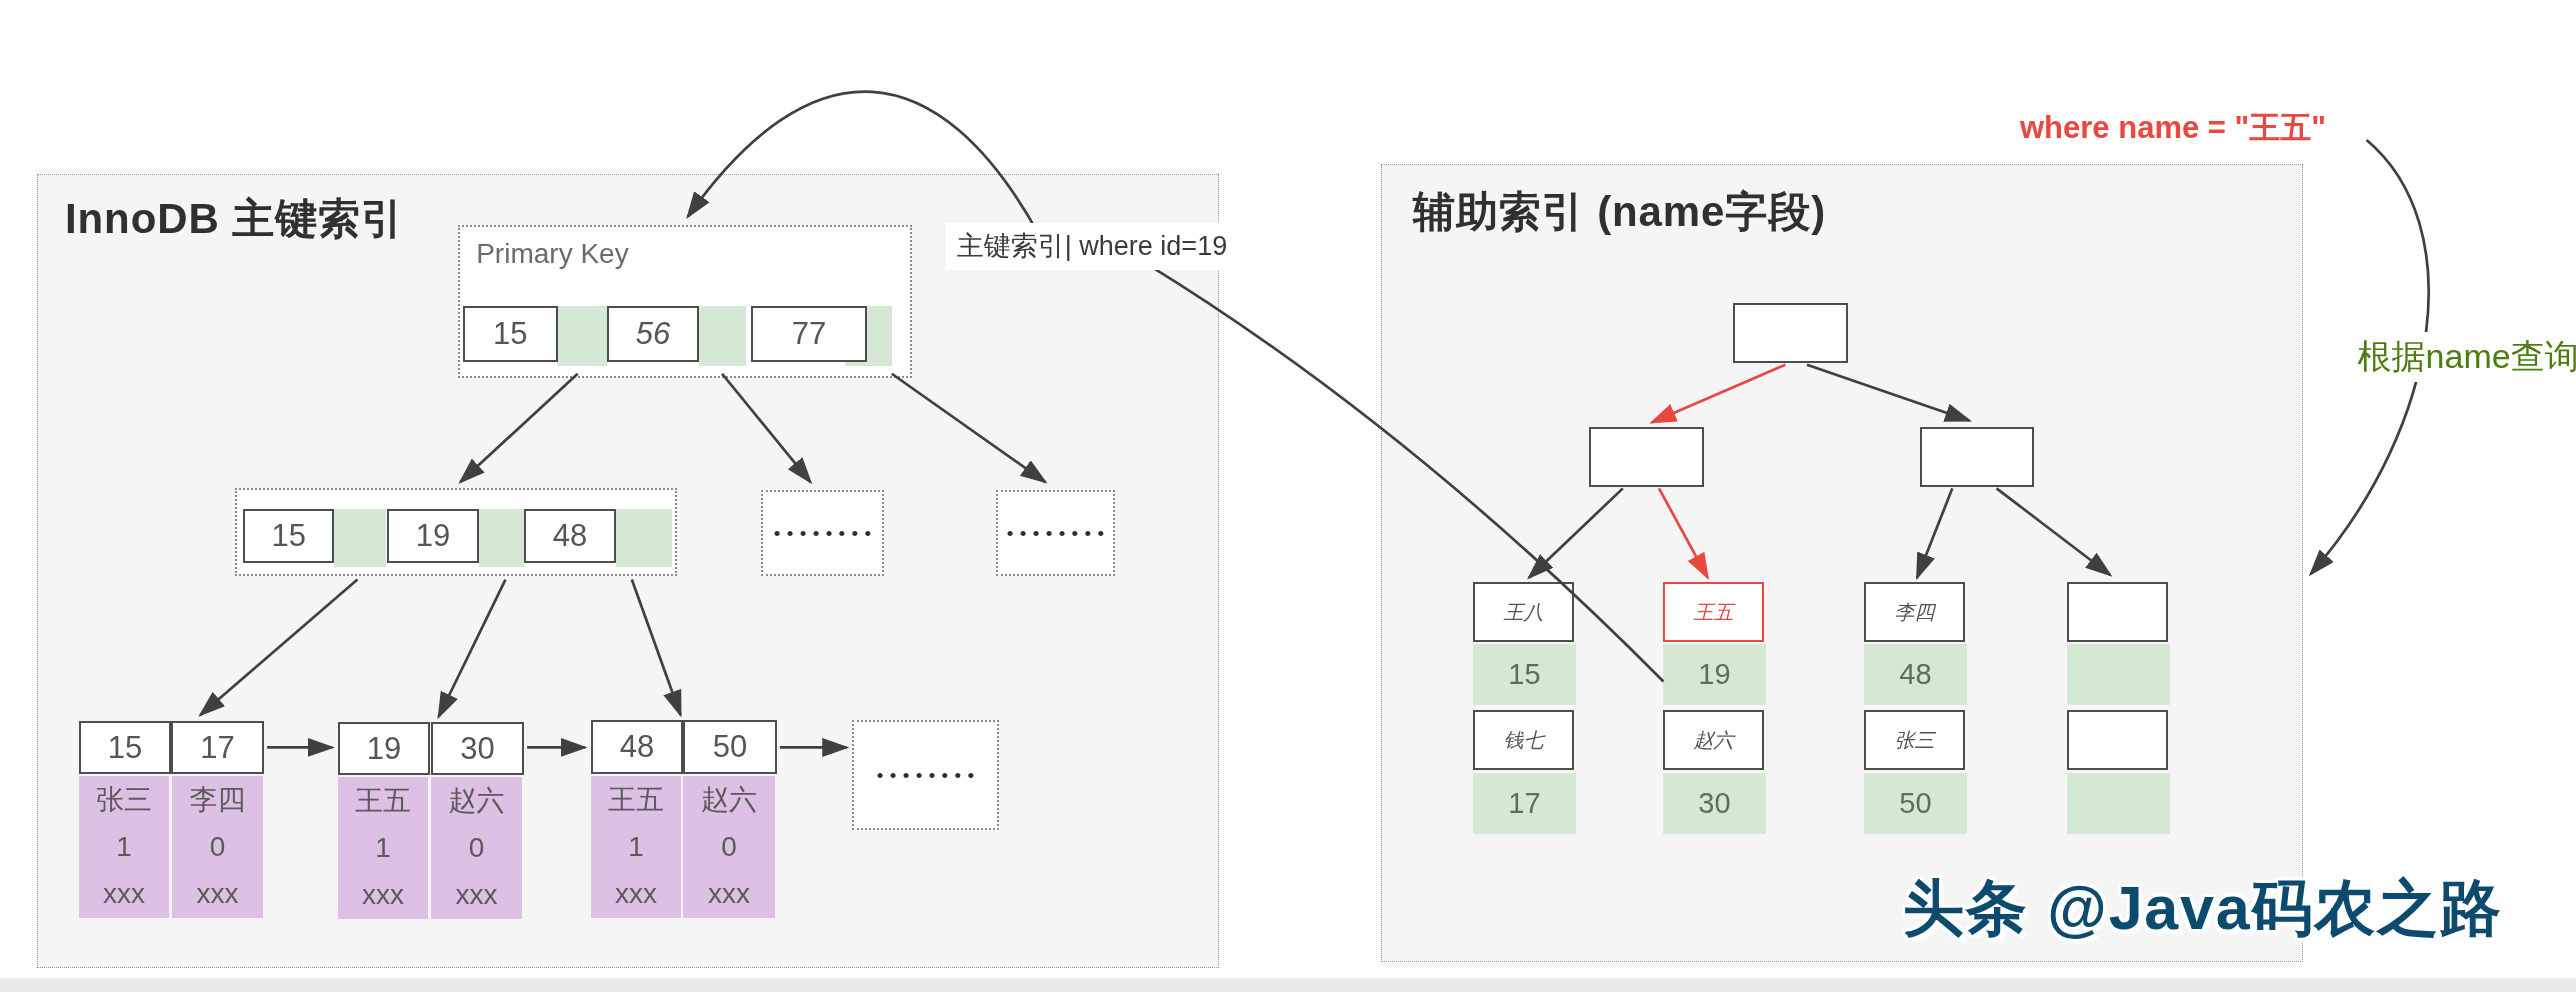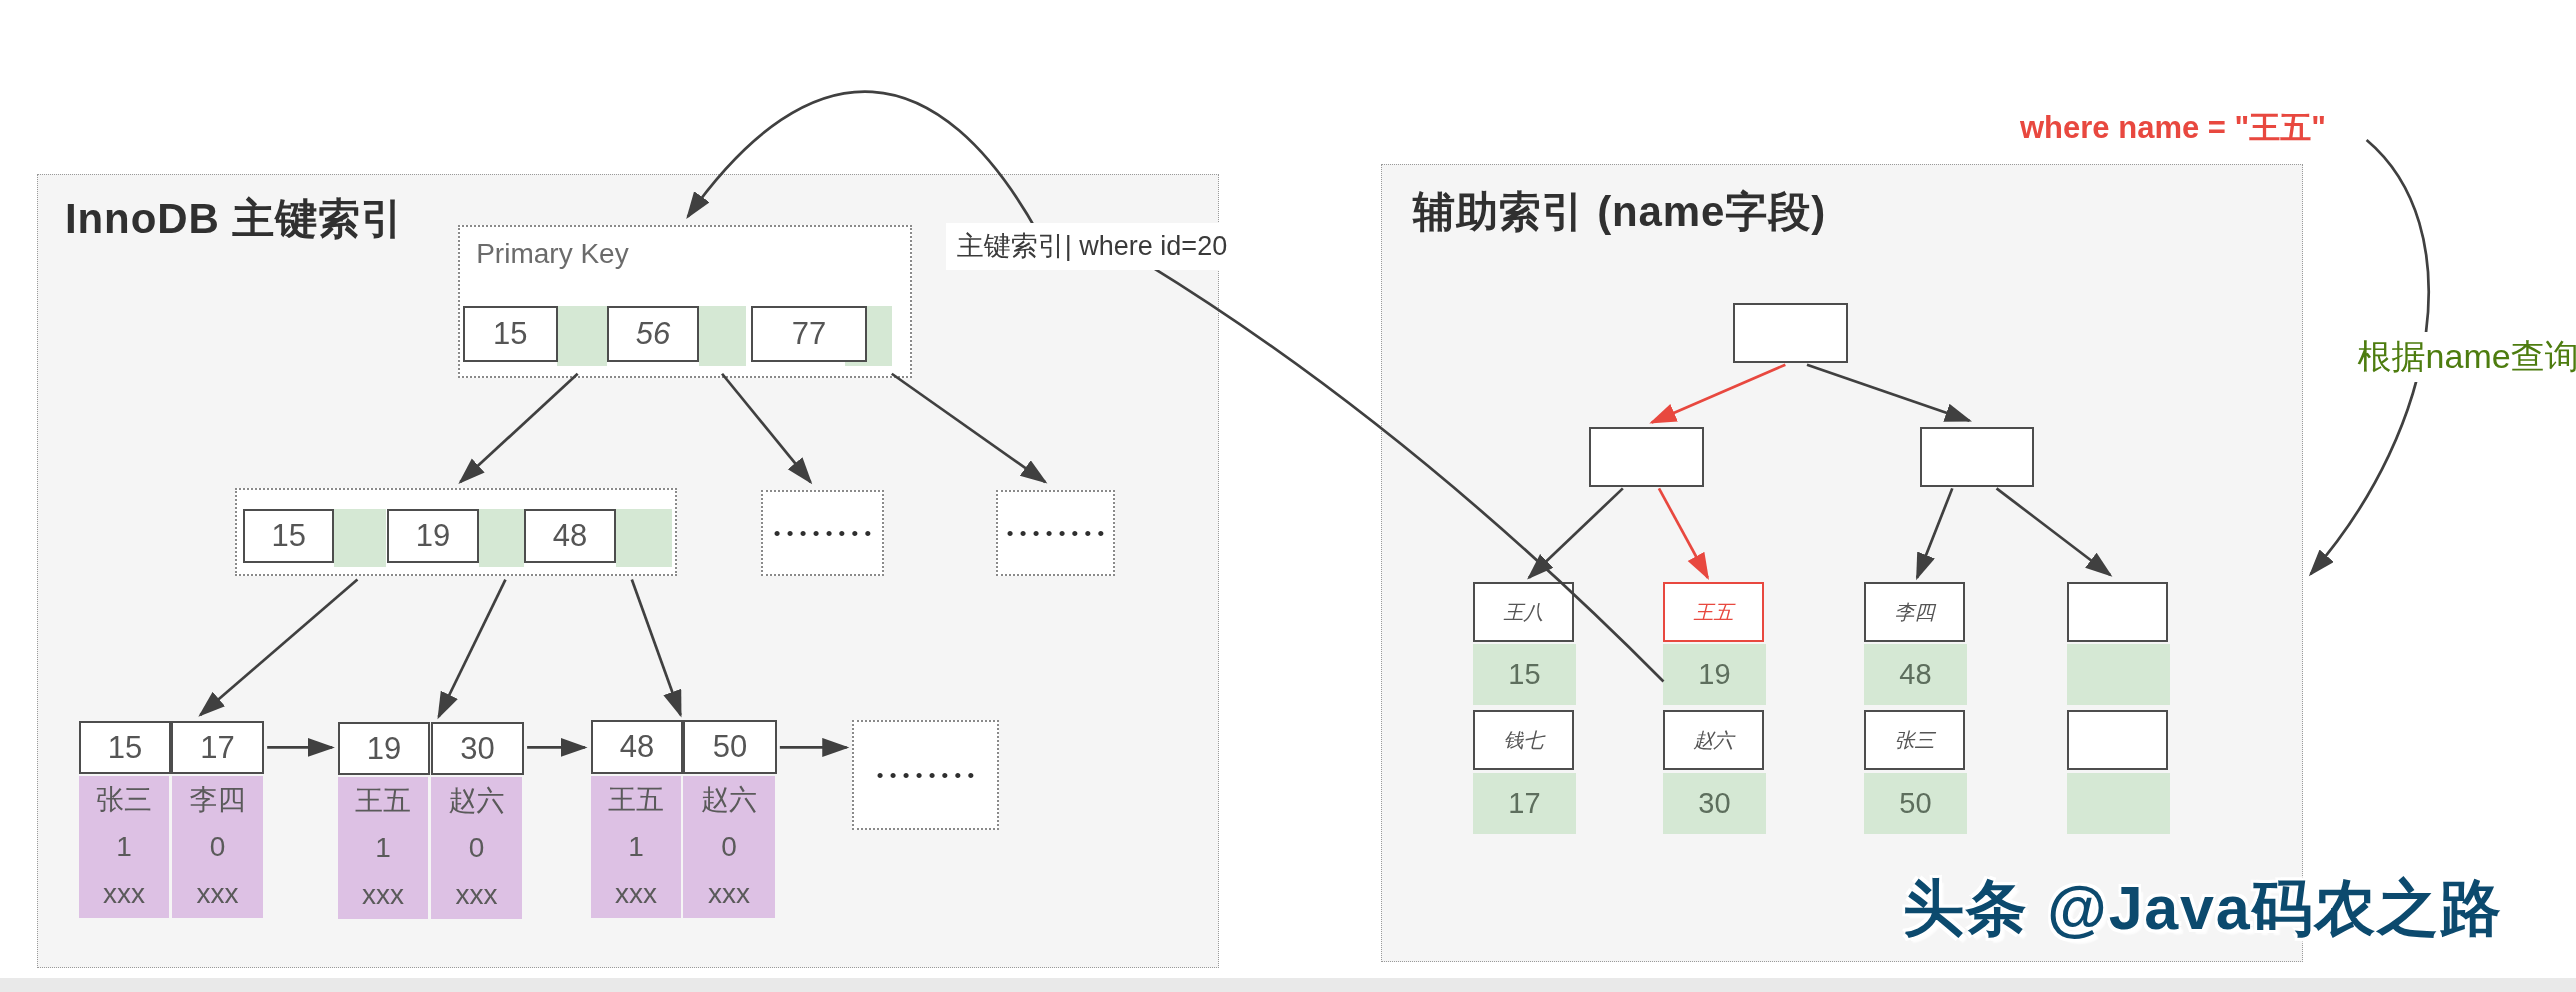--- a/index.html
+++ b/index.html
@@ -222,17 +222,17 @@
   <line x1="2163" y1="541" x2="2124" y2="640" stroke="#404040" stroke-width="3" marker-end="url(#mDark)"></line>
   <line x1="2212" y1="541" x2="2338" y2="637" stroke="#404040" stroke-width="3" marker-end="url(#mDark)"></line>
 
   <path d="M 1843 755 Q 1560 470 1270 292" fill="none" stroke="#404040" stroke-width="3"></path>
 
   <path d="M 1150 258 C 1040 60 900 45 762 240" fill="none" stroke="#404040" stroke-width="3" marker-end="url(#mDark)"></path>
 
   <path d="M 2622 155 C 2735 250 2705 470 2560 636" fill="none" stroke="#404040" stroke-width="3" marker-end="url(#mDark)"></path>
 </svg>
 
-<div class="pk-label">主键索引| where id=20</div>
+<div class="pk-label">主键索引| where id=19</div>
 <div class="where-name">where name = "王五"</div>
 <div class="name-query">根据name查询</div>
 <div class="watermark">头条 @Java码农之路</div>
 
 
 </body></html>

